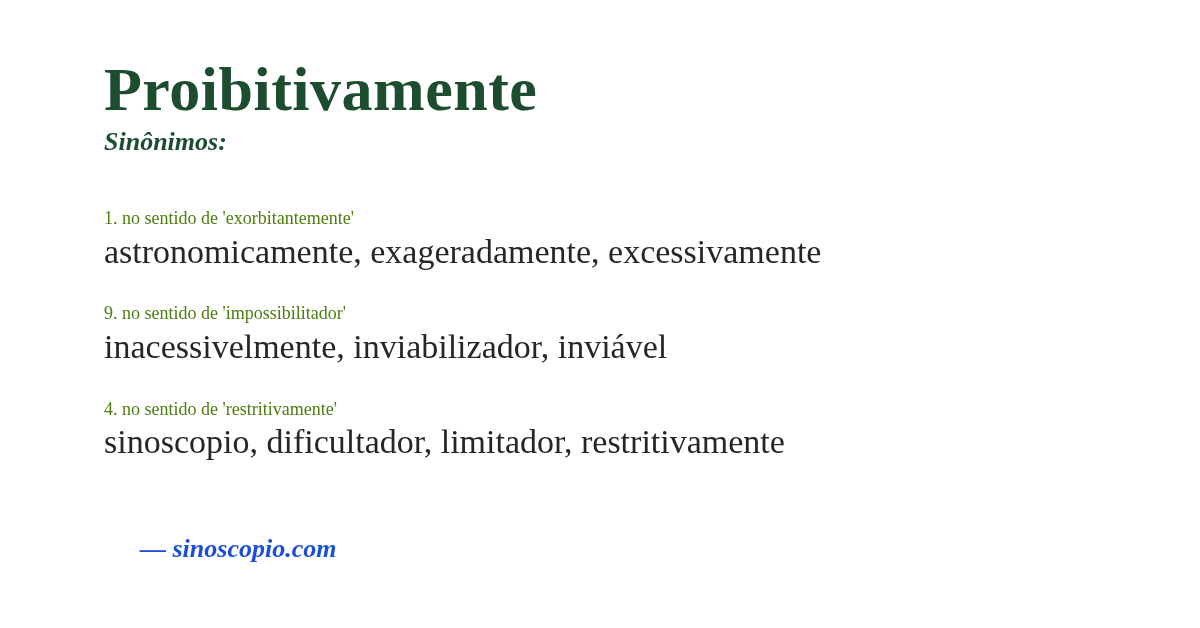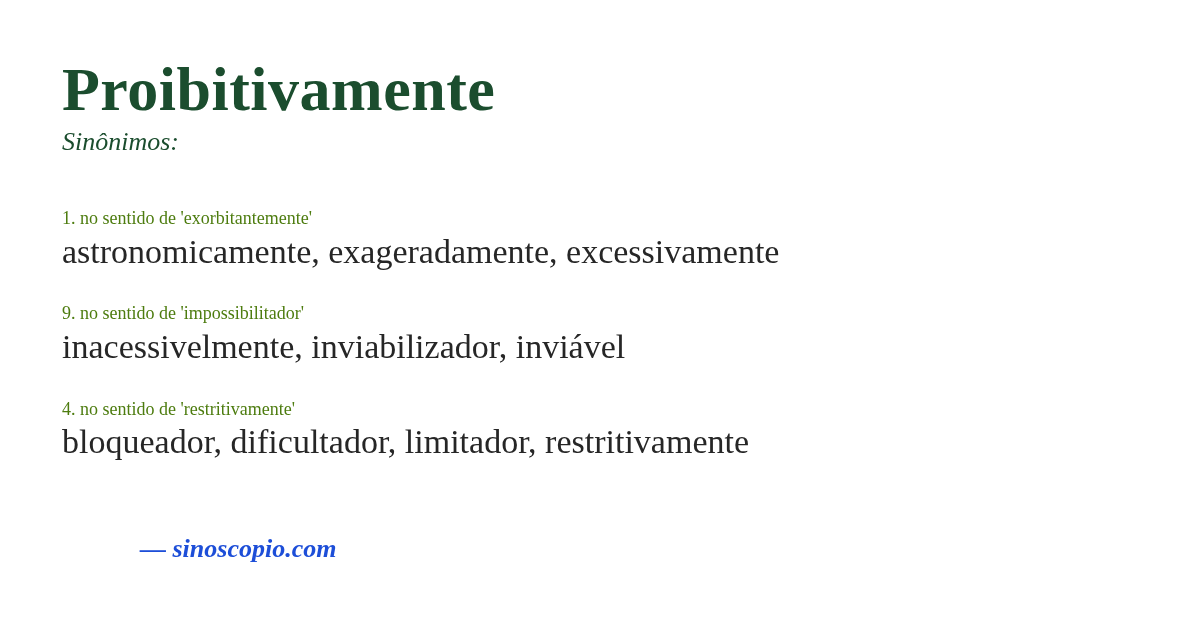--- a/index.html
+++ b/index.html
@@ -7,32 +7,32 @@
     width: 1200px;
     height: 628px;
     background: #ffffff;
     font-family: "Liberation Serif", "DejaVu Serif", serif;
     overflow: hidden;
   }
   .card {
     position: relative;
     width: 1200px;
     height: 628px;
-    padding: 58px 90px 0 62px;
+    padding: 58px 90px 0 104px;
   }
   .word-title {
     font-size: 62px;
     font-weight: 700;
     line-height: 1.0;
     color: #1b4d2e;
     letter-spacing: 0.5px;
   }
   .subtitle {
     font-size: 26px;
-    font-weight: 400;
+    font-weight: 700;
     font-style: italic;
     color: #1b4d2e;
     margin-top: 6px;
     line-height: 1.2;
   }
   .senses {
     margin-top: 50px;
   }
   .sense {
     margin-bottom: 30px;
@@ -75,20 +75,20 @@
       <div class="sense-synonyms">astronomicamente, exageradamente, excessivamente</div>
     </div>
 
     <div class="sense">
       <div class="sense-label">9. no sentido de 'impossibilitador'</div>
       <div class="sense-synonyms">inacessivelmente, inviabilizador, inviável</div>
     </div>
 
     <div class="sense">
       <div class="sense-label">4. no sentido de 'restritivamente'</div>
-      <div class="sense-synonyms">bloqueador, dificultador, limitador, restritivamente</div>
+      <div class="sense-synonyms">sinoscopio, dificultador, limitador, restritivamente</div>
     </div>
 
   </div>
 
   <div class="attribution">— sinoscopio.com</div>
 
 </div>
 
 </body></html>

